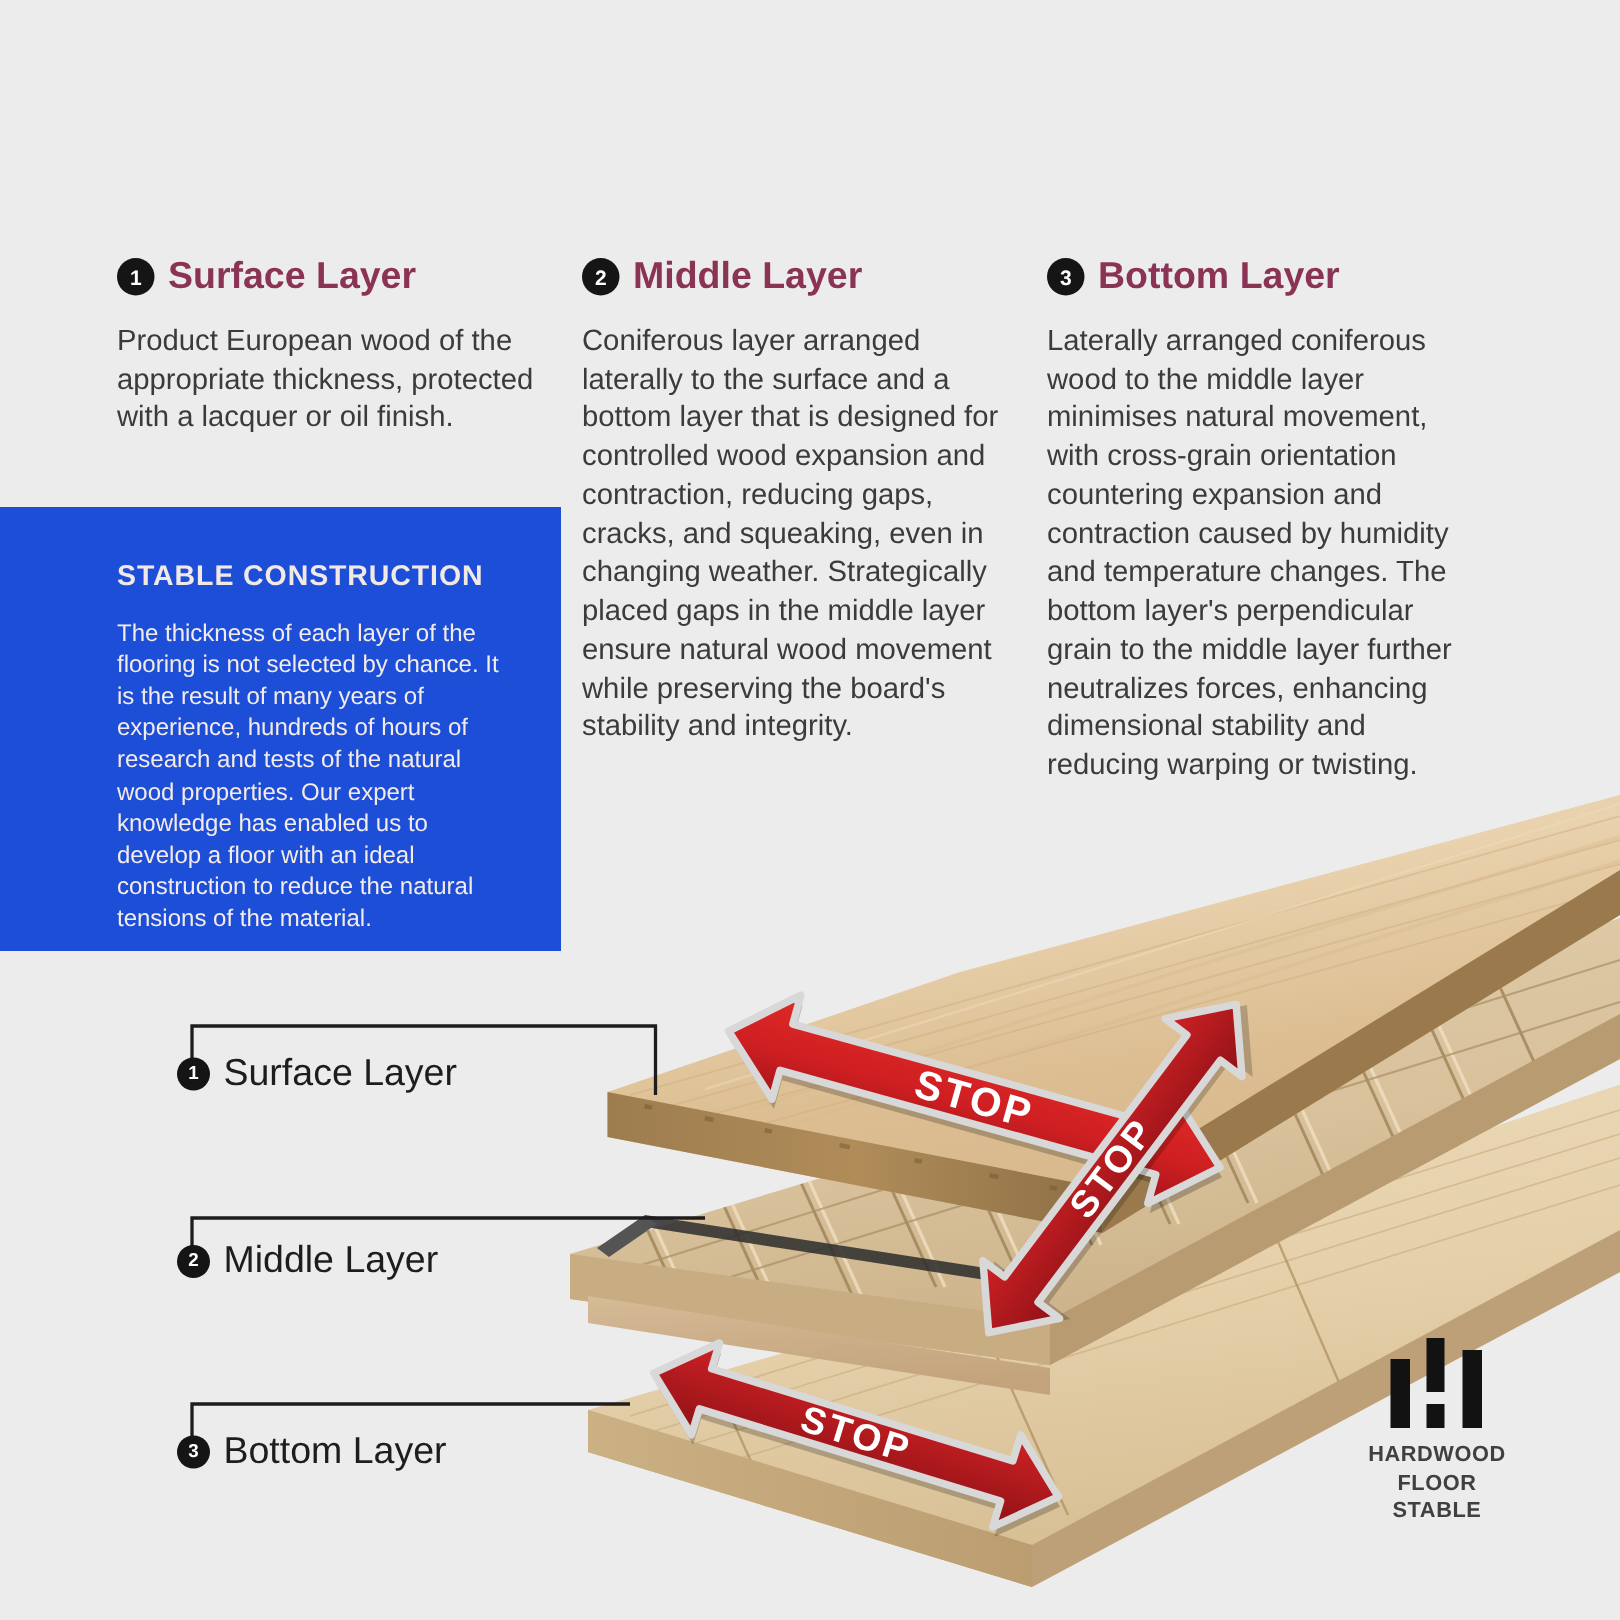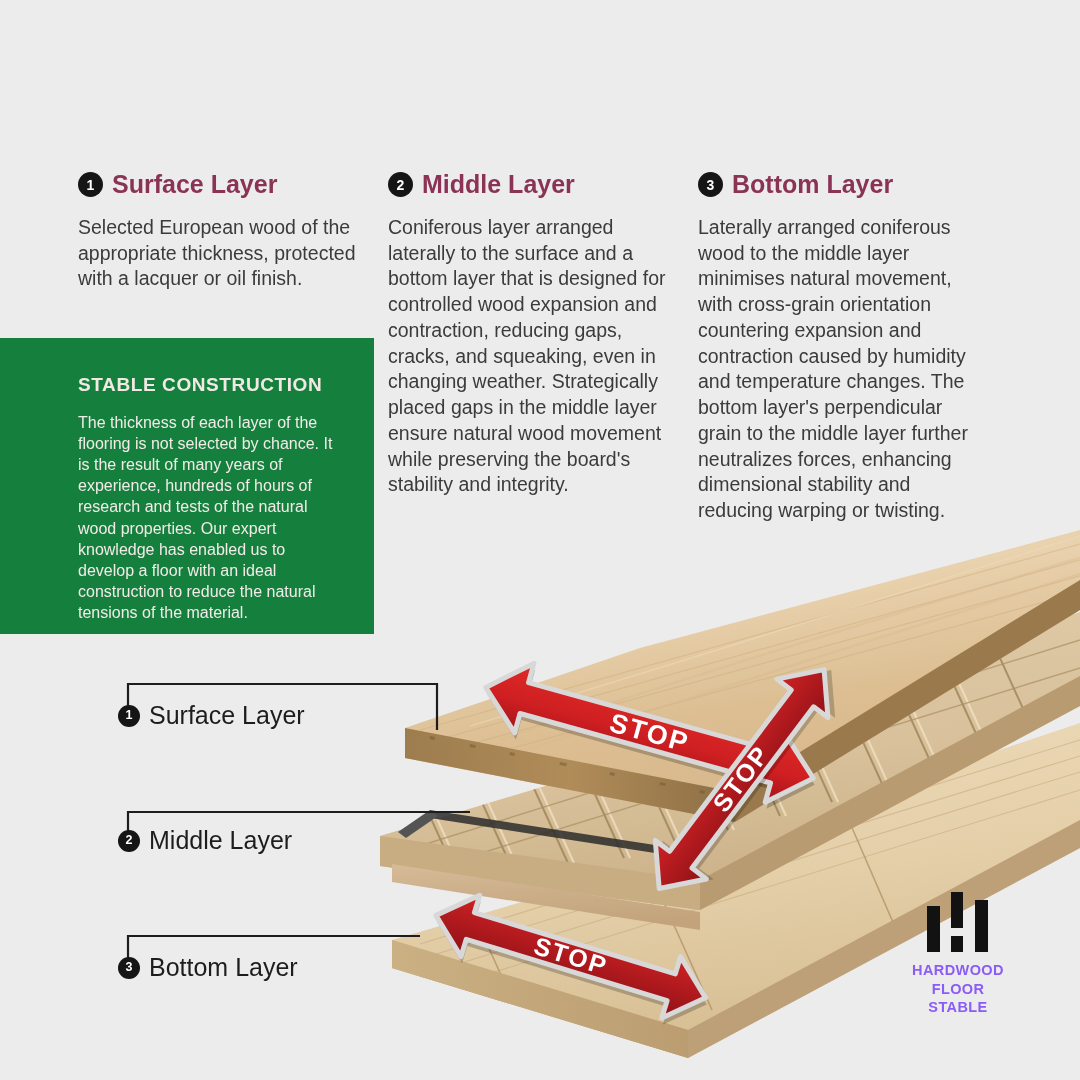--- a/index.html
+++ b/index.html
@@ -73,21 +73,21 @@
     font-weight: 400;
   }
 
   
   .stable-box {
     position: absolute;
     left: 0px;
     top: 338px;
     width: 374px;
     height: 296px;
-    background: #15803d;
+    background: #1d4ed8;
     box-sizing: border-box;
     padding: 36px 40px 0 78px;
   }
   .stable-title {
     color: #f2e9e4;
     font-size: 19px;
     font-weight: 700;
     letter-spacing: 0.6px;
     margin-bottom: 16px;
   }
@@ -144,21 +144,21 @@
     background: #121212;
     display: block;
   }
   .lm-left  { left: 2px;  top: 14px; width: 13px; height: 46px; }
   .lm-mid-t { left: 26px; top: 0px;  width: 12px; height: 36px; }
   .lm-mid-b { left: 26px; top: 44px; width: 12px; height: 16px; }
   .lm-right { left: 50px; top: 8px;  width: 13px; height: 52px; }
   .logo-text {
     font-size: 14.5px;
     font-weight: 700;
-    color: #8b5cf6;
+    color: #404040;
     letter-spacing: 0.4px;
     line-height: 1.28;
     text-align: center;
   }
 </style>
 </head>
 <body>
 
 <div id="canvas">
 
@@ -352,21 +352,21 @@
   </svg>
 
 
   <div class="cols">
 
     <div class="col">
       <div class="col-head">
         <span class="badge">1</span>
         <span class="col-title">Surface Layer</span>
       </div>
-      <div class="col-body">Selected European wood of the appropriate thickness, protected with a lacquer or oil finish.</div>
+      <div class="col-body">Product European wood of the appropriate thickness, protected with a lacquer or oil finish.</div>
     </div>
 
     <div class="col">
       <div class="col-head">
         <span class="badge">2</span>
         <span class="col-title">Middle Layer</span>
       </div>
       <div class="col-body">Coniferous layer arranged laterally to the surface and a bottom layer that is designed for controlled wood expansion and contraction, reducing gaps, cracks, and squeaking, even in changing weather. Strategically placed gaps in the middle layer ensure natural wood movement while preserving the board's stability and integrity.</div>
     </div>
 

